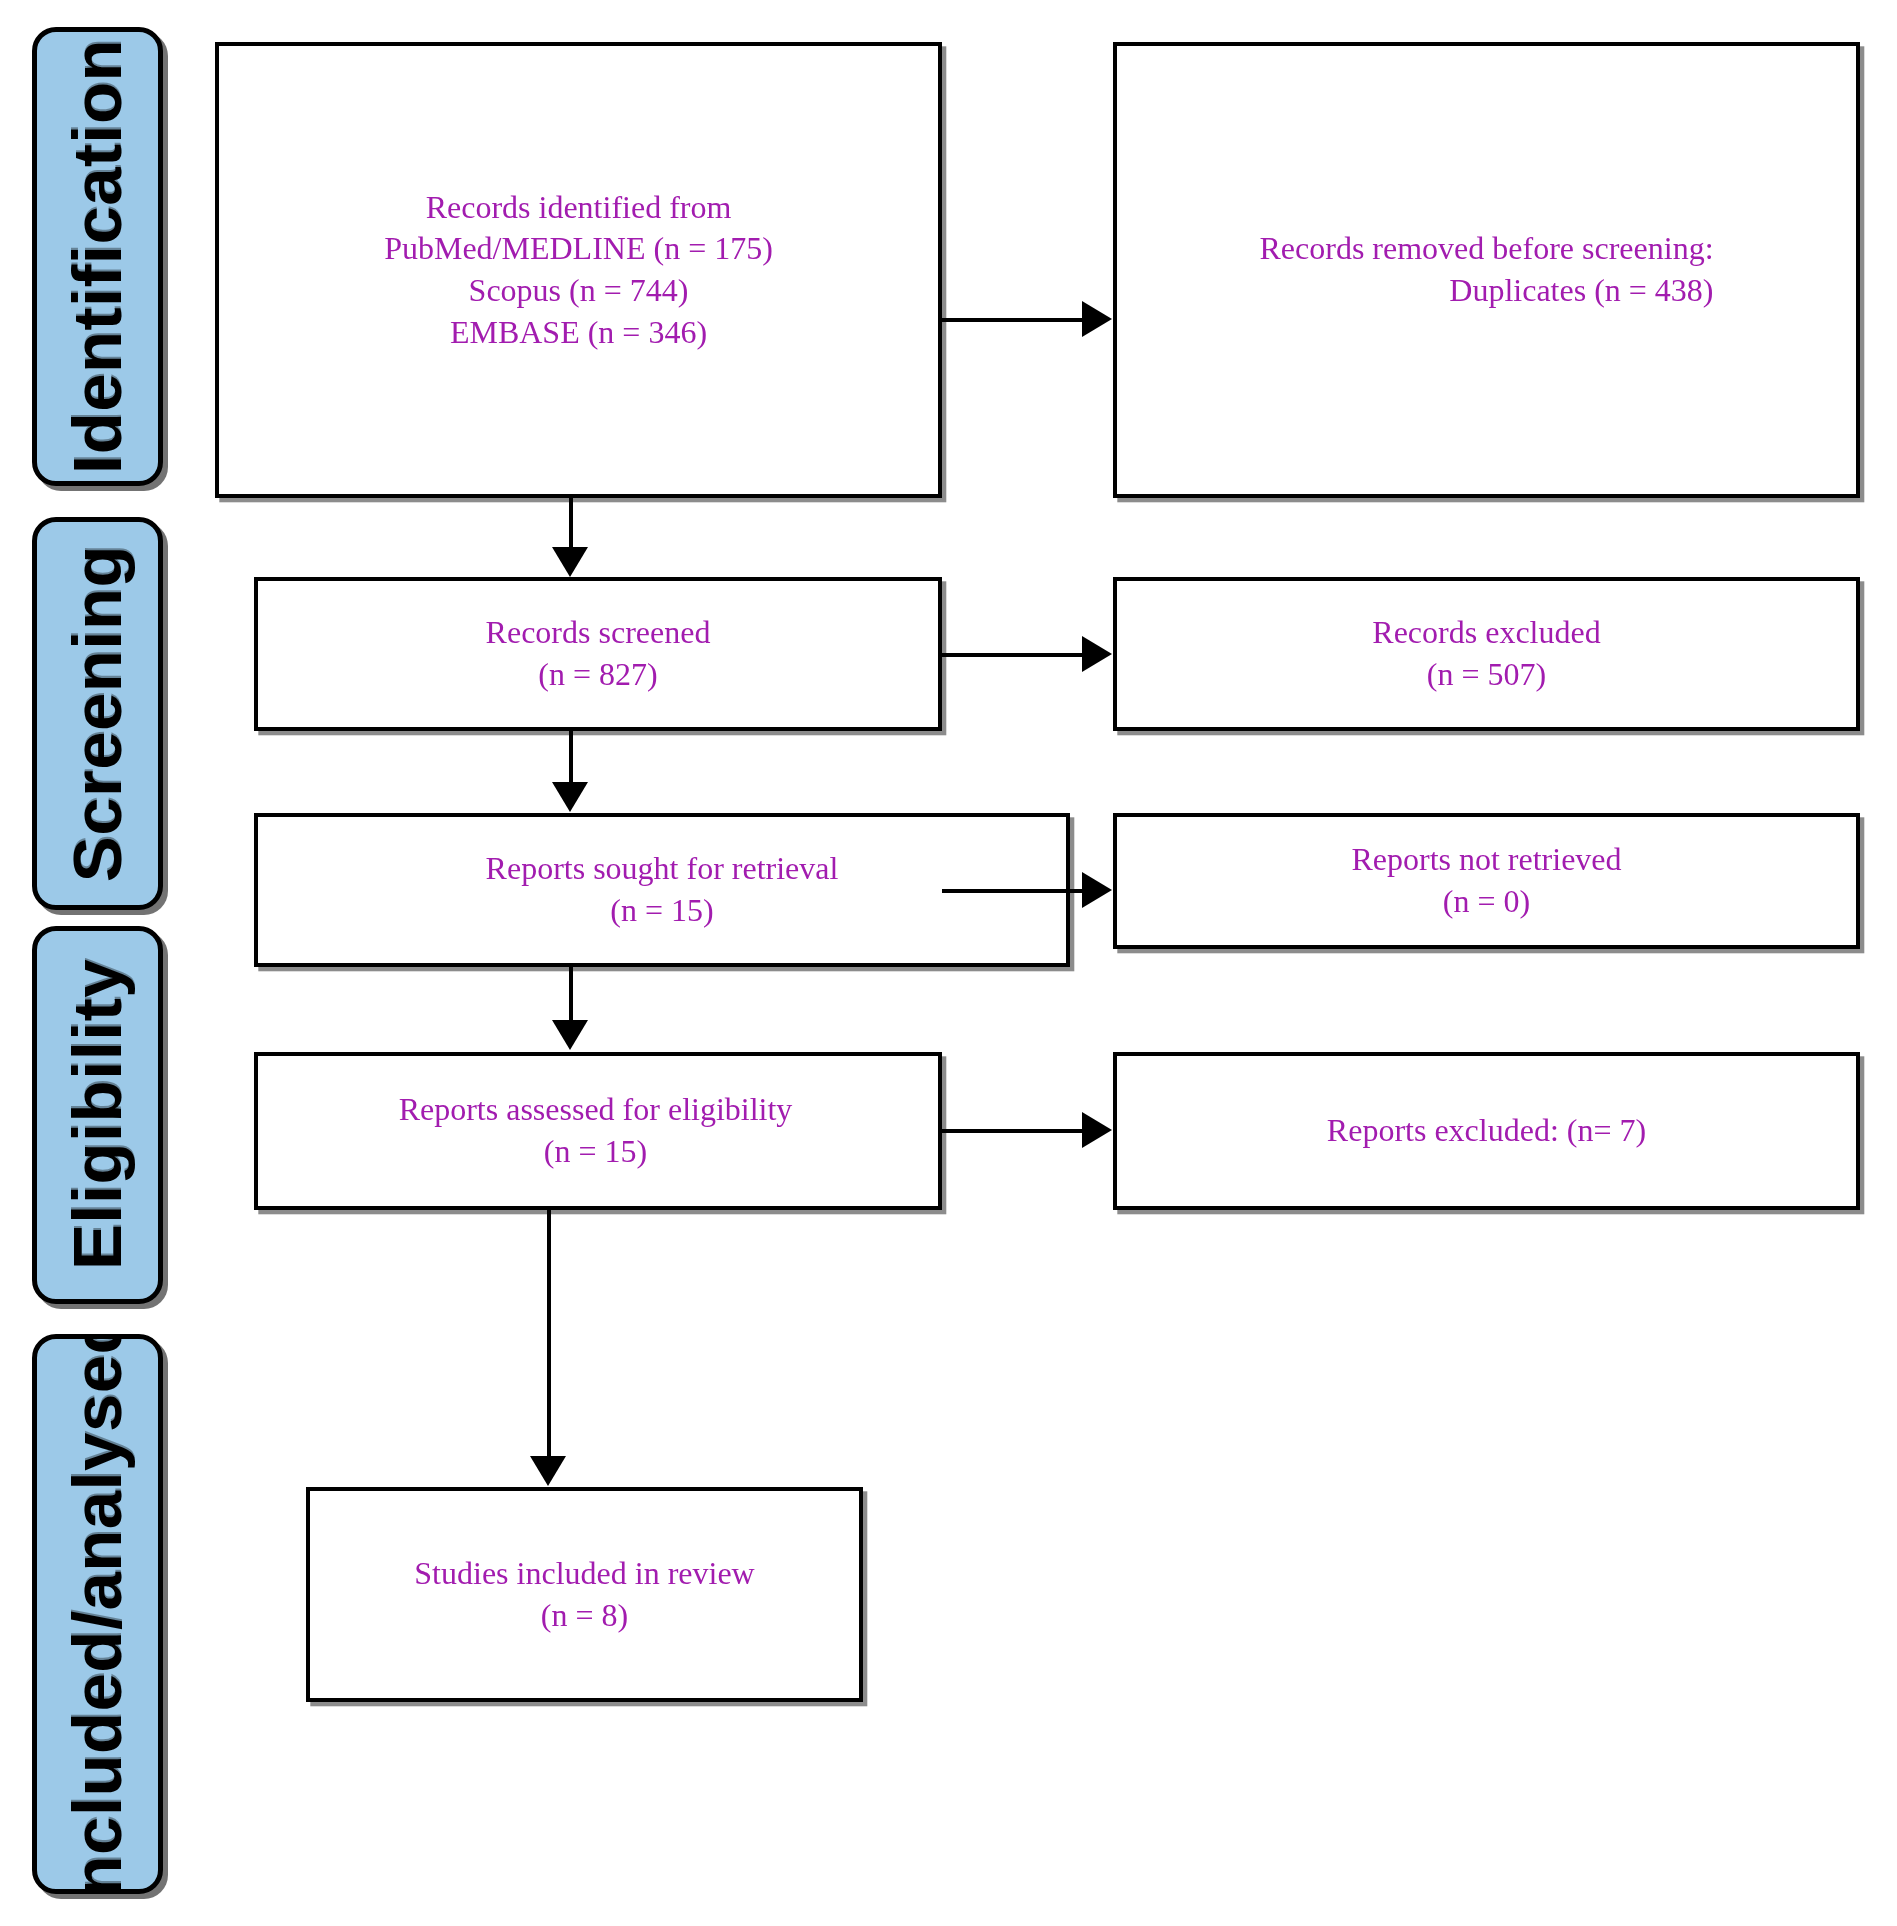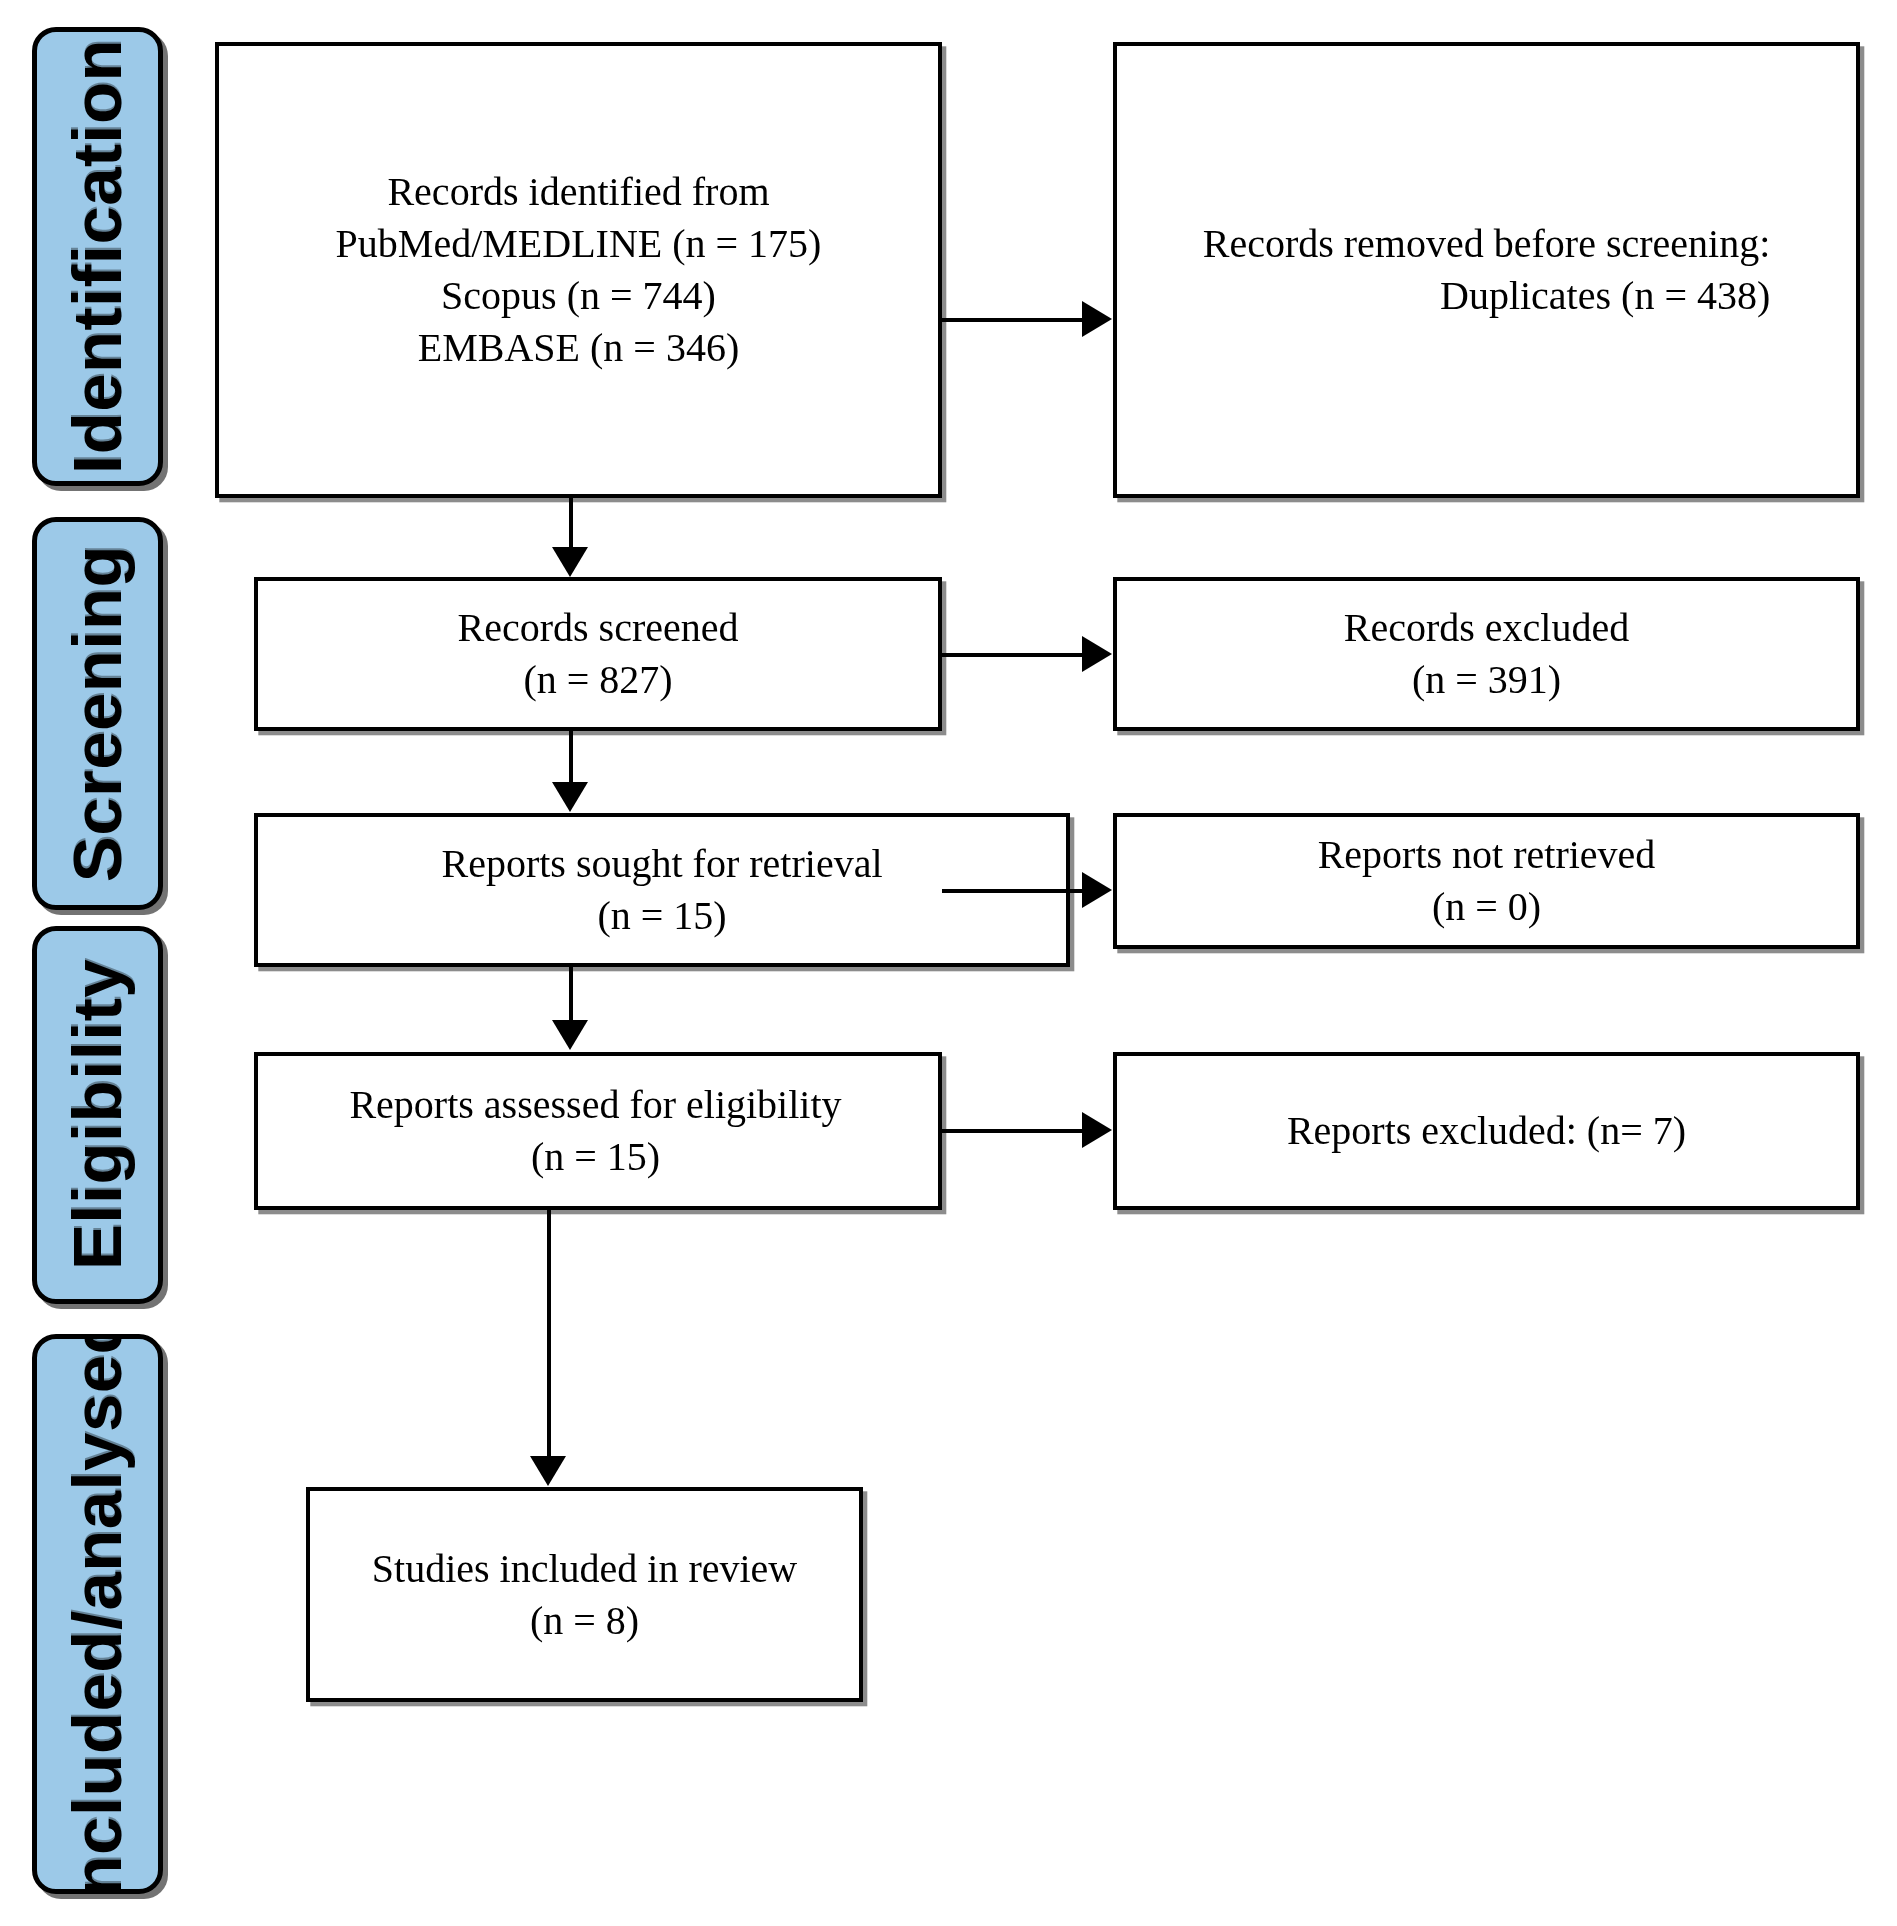--- a/index.html
+++ b/index.html
@@ -47,22 +47,22 @@
     background: #ffffff;
     border: 4.3px solid #000000;
     box-shadow: 4.3px 4.3px 0 0 rgba(0,0,0,0.45);
     display: flex;
     align-items: center;
     justify-content: center;
     text-align: center;
     padding: 7.2px 13px;
   }
   .flow-box .box-text {
-    color: #000000;
-    font-size: 40px;
+    color: #a21caf;
+    font-size: 32px;
     line-height: 1.30;
     white-space: pre-line;
     font-family: "Liberation Serif", "DejaVu Serif", serif;
   }
 
   
   .conn {
     position: absolute;
   }
   .conn-line-h {
@@ -135,21 +135,21 @@
     <div class="arrow-down" style="left:0; top:50px;"></div>
   </div>
 
   <div class="flow-box" style="left:254px; top:577px; width:688px; height:154px;">
     <div class="box-text">Records screened
 (n = 827)</div>
   </div>
 
   <div class="flow-box" style="left:1113px; top:577px; width:747px; height:154px;">
     <div class="box-text">Records excluded
-(n = 391)</div>
+(n = 507)</div>
   </div>
 
   <div class="conn" style="left:942px; top:636px; width:172px; height:37px;">
     <div class="conn-line-h" style="left:0; top:16.5px; width:143px;"></div>
     <div class="arrow-right" style="left:140px; top:0;"></div>
   </div>
 
   <div class="conn" style="left:552px; top:731px; width:37px; height:82px;">
     <div class="conn-line-v" style="left:16.5px; top:0; height:54px;"></div>
     <div class="arrow-down" style="left:0; top:51px;"></div>

